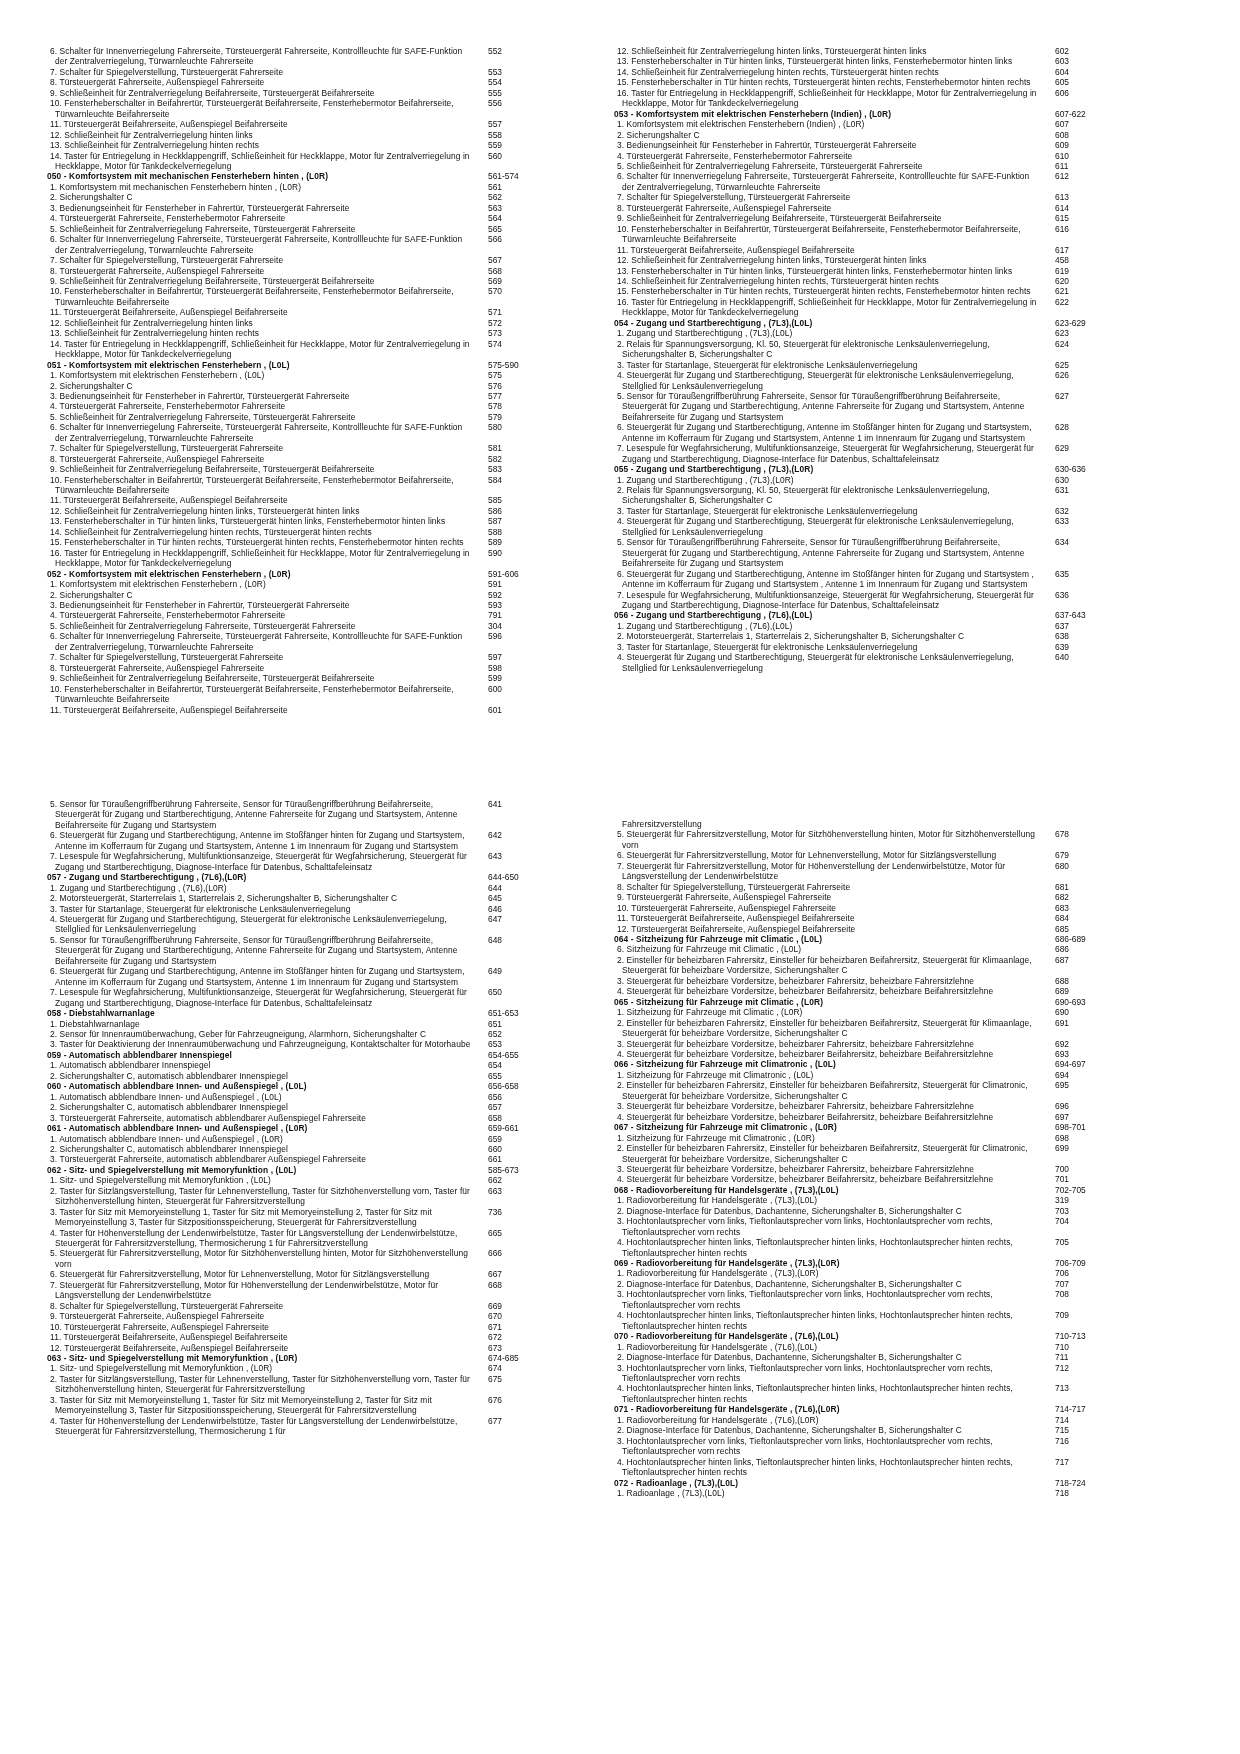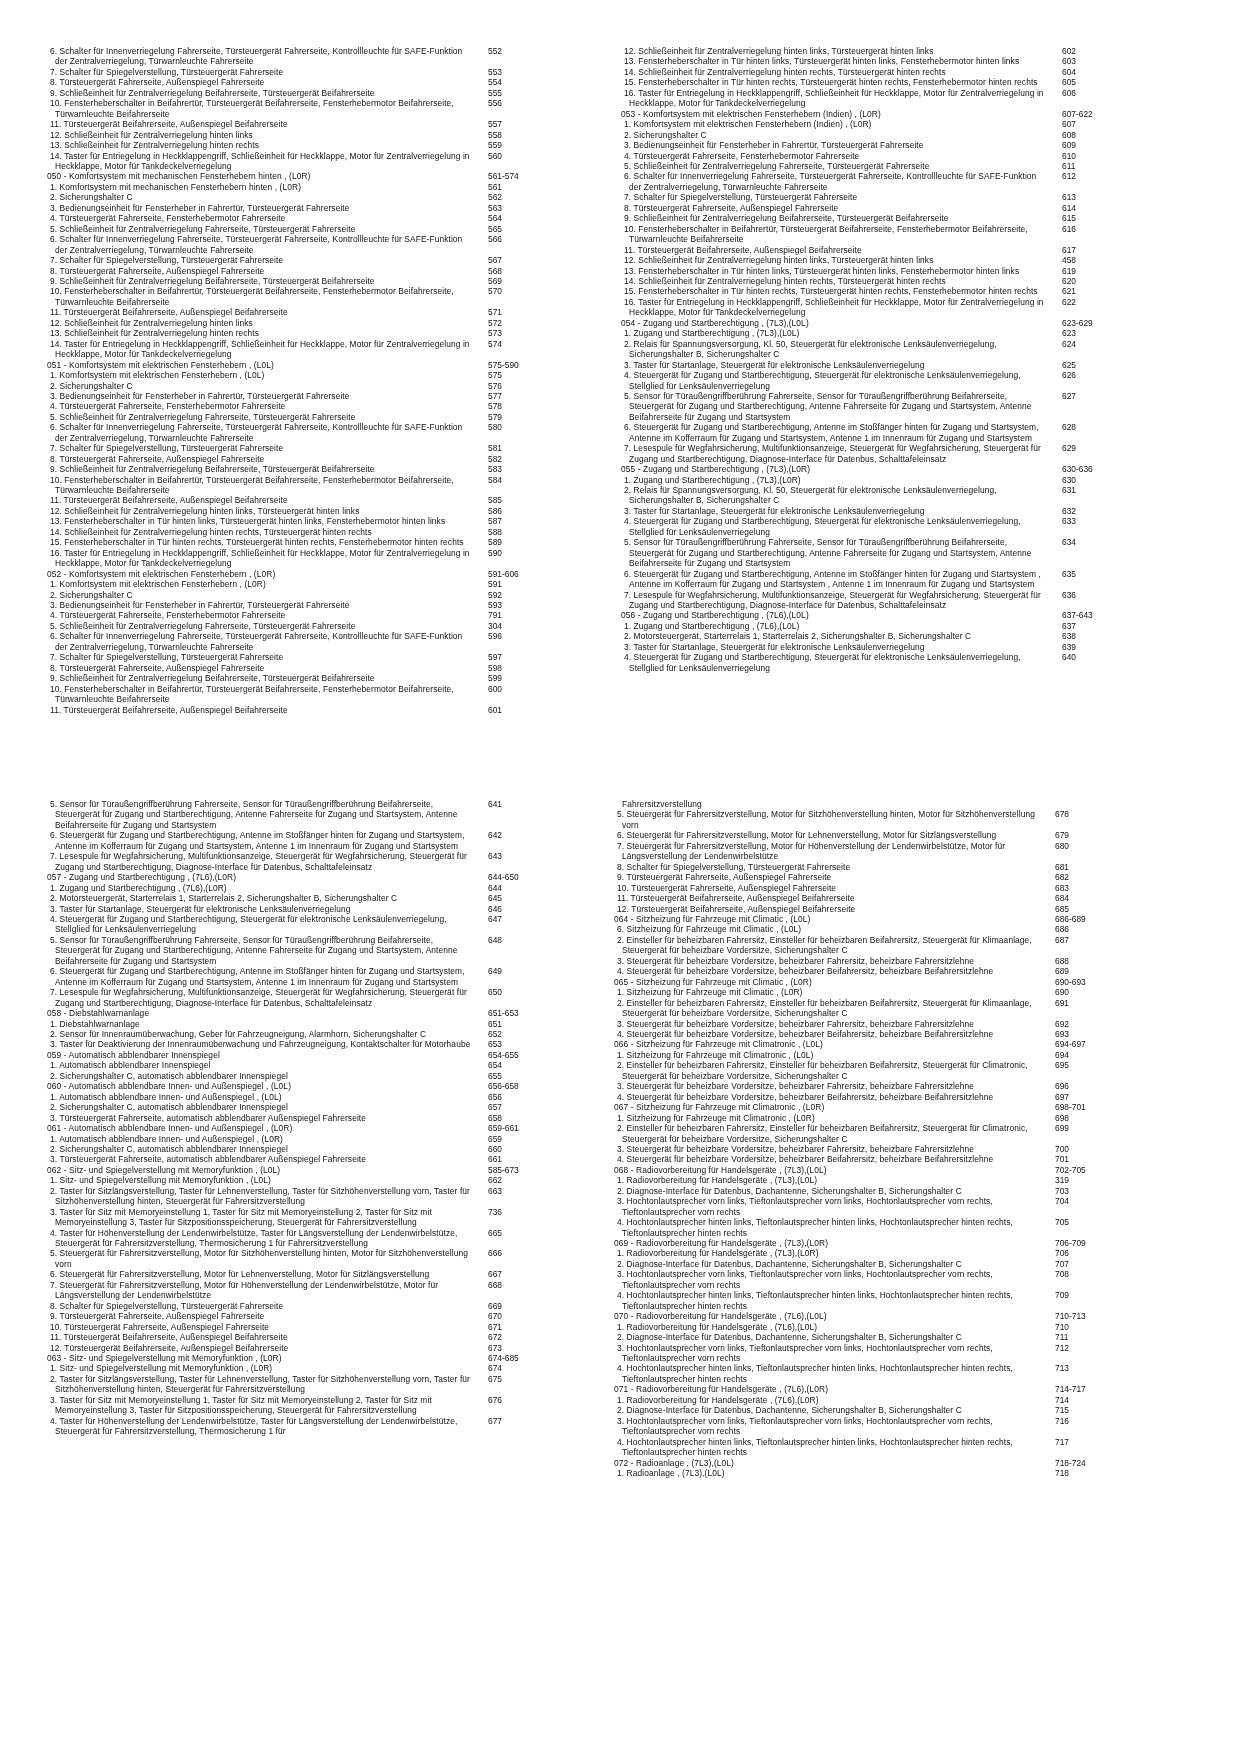--- a/index.html
+++ b/index.html
@@ -4,30 +4,30 @@
 <style>
   * { margin:0; padding:0; box-sizing:border-box; }
   html,body { background:#ffffff; }
   body {
     width:1240px; height:1754px;
     font-family:"Liberation Sans","DejaVu Sans",sans-serif;
     color:#111; overflow:hidden;
   }
   .page { position:relative; width:1240px; height:1754px; background:#fff; }
   .block { display:flex; align-items:flex-start; padding-left:38px; }
-  .block-top { padding-top:46px;gap:7px; }
+  .block-top { padding-top:46px; }
   .spacer { height:84px; }
   .col { width:500px; }
   .col + .col { margin-left:67px; }
   .row { display:flex; align-items:flex-start; }
   .txt { width:437px; font-size:8.4px; line-height:10.45px; letter-spacing:0.1px; }
   .pg  { width:50px; margin-left:13px; font-size:8.4px; line-height:10.45px; white-space:nowrap; }
   .row.item .txt { padding-left:17px; text-indent:-5px; }
-  .row.cont .txt { padding-left:17px; }
-  .row.hdr  .txt { padding-left:9px; }
+  .row.cont .txt { padding-left:17px;margin-top:20px; }
+  .row.hdr  .txt { padding-left:9px;font-weight:bold; }
 </style>
 </head>
 <body>
 
 <div class="page">
 
   <div class="block block-top">
     <div class="col">
         <div class="row item">
           <div class="txt">6. Schalter für Innenverriegelung Fahrerseite, Türsteuergerät Fahrerseite, Kontrollleuchte für SAFE-Funktion der Zentralverriegelung, Türwarnleuchte Fahrerseite</div>

